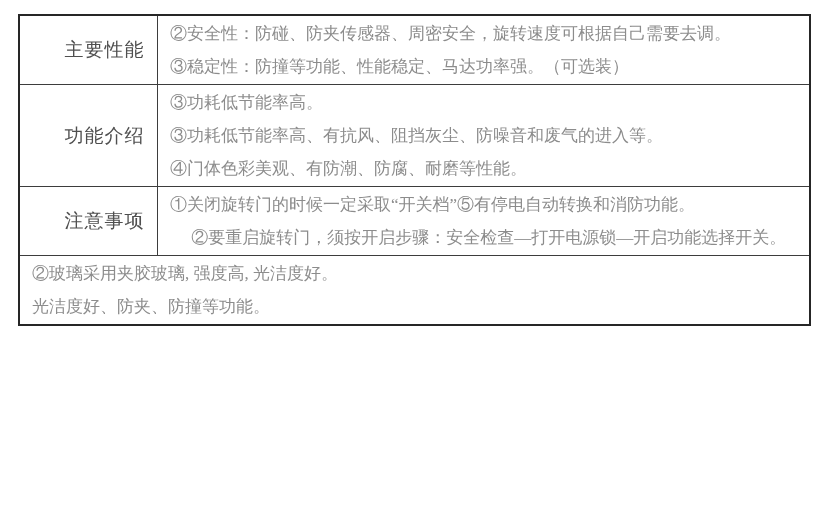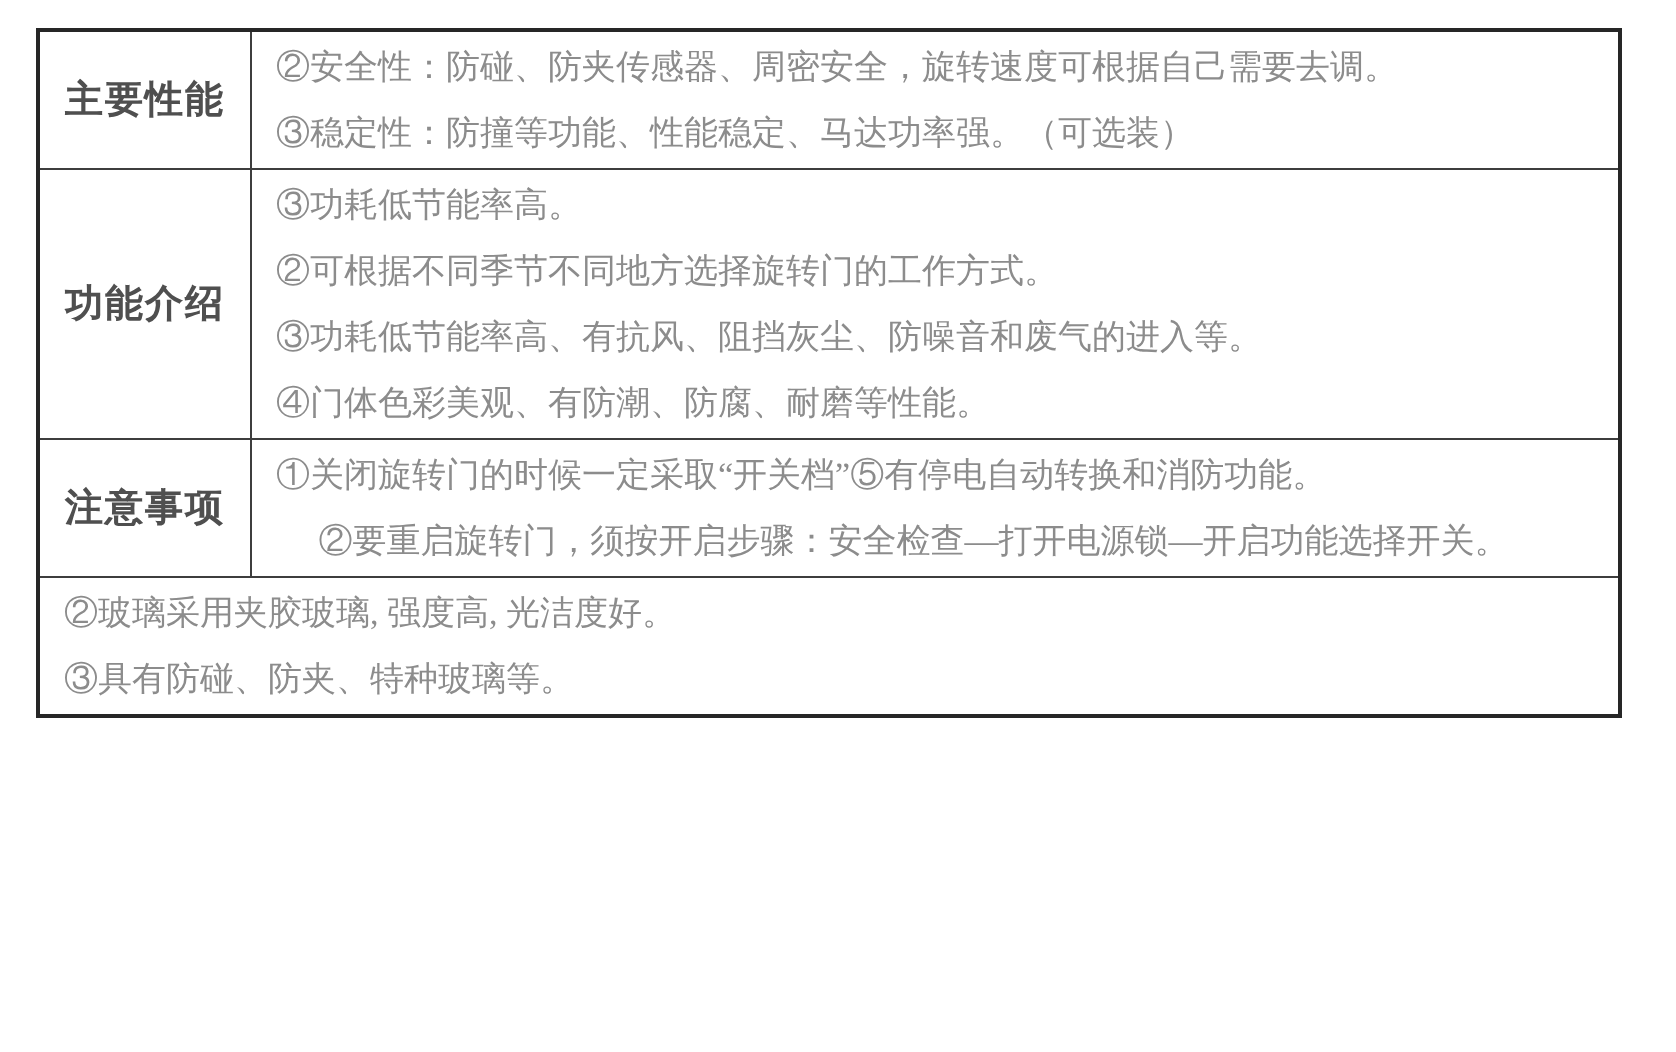--- a/index.html
+++ b/index.html
@@ -32,24 +32,25 @@
     border-top: none;
   }
   .head-cell {
     width: 106px;
     flex: 0 0 106px;
     box-sizing: border-box;
     border-right: 1px solid #3d3d3d;
     display: flex;
     align-items: center;
     justify-content: center;
-    font-weight: bold;
+    font-weight: normal;
     font-size: 19px;
     letter-spacing: 1px;
     color: #4f4f4f;
+    margin-left: 32px;
   }
   .body-cell {
     flex: 1 1 auto;
     padding: 1px 10px 1px 12px;
     box-sizing: border-box;
   }
   .spec-line {
     font-size: 17px;
     line-height: 33px;
     color: #8c8c8c;
@@ -67,35 +68,34 @@
       <div class="body-cell">
         <div class="spec-line">②安全性：防碰、防夹传感器、周密安全，旋转速度可根据自己需要去调。</div>
         <div class="spec-line">③稳定性：防撞等功能、性能稳定、马达功率强。（可选装）</div>
       </div>
     </div>
 
     <div class="spec-row">
       <div class="head-cell">功能介绍</div>
       <div class="body-cell">
         <div class="spec-line">③功耗低节能率高。</div>
-        <div class="spec-line">②可根据不同季节不同地方选择旋转门的工作方式。</div>
         <div class="spec-line">③功耗低节能率高、有抗风、阻挡灰尘、防噪音和废气的进入等。</div>
         <div class="spec-line">④门体色彩美观、有防潮、防腐、耐磨等性能。</div>
       </div>
     </div>
 
     <div class="spec-row">
       <div class="head-cell">注意事项</div>
       <div class="body-cell">
         <div class="spec-line">①关闭旋转门的时候一定采取“开关档”⑤有停电自动转换和消防功能。</div>
         <div class="spec-line">　 ②要重启旋转门，须按开启步骤：安全检查—打开电源锁—开启功能选择开关。</div>
       </div>
     </div>
 
     <div class="spec-row">
       <div class="body-cell">
         <div class="spec-line">②玻璃采用夹胶玻璃, 强度高, 光洁度好。</div>
-        <div class="spec-line">③具有防碰、防夹、特种玻璃等。</div>
+        <div class="spec-line">光洁度好、防夹、防撞等功能。</div>
       </div>
     </div>
 
   </div>
 </div>
 
 </body></html>

